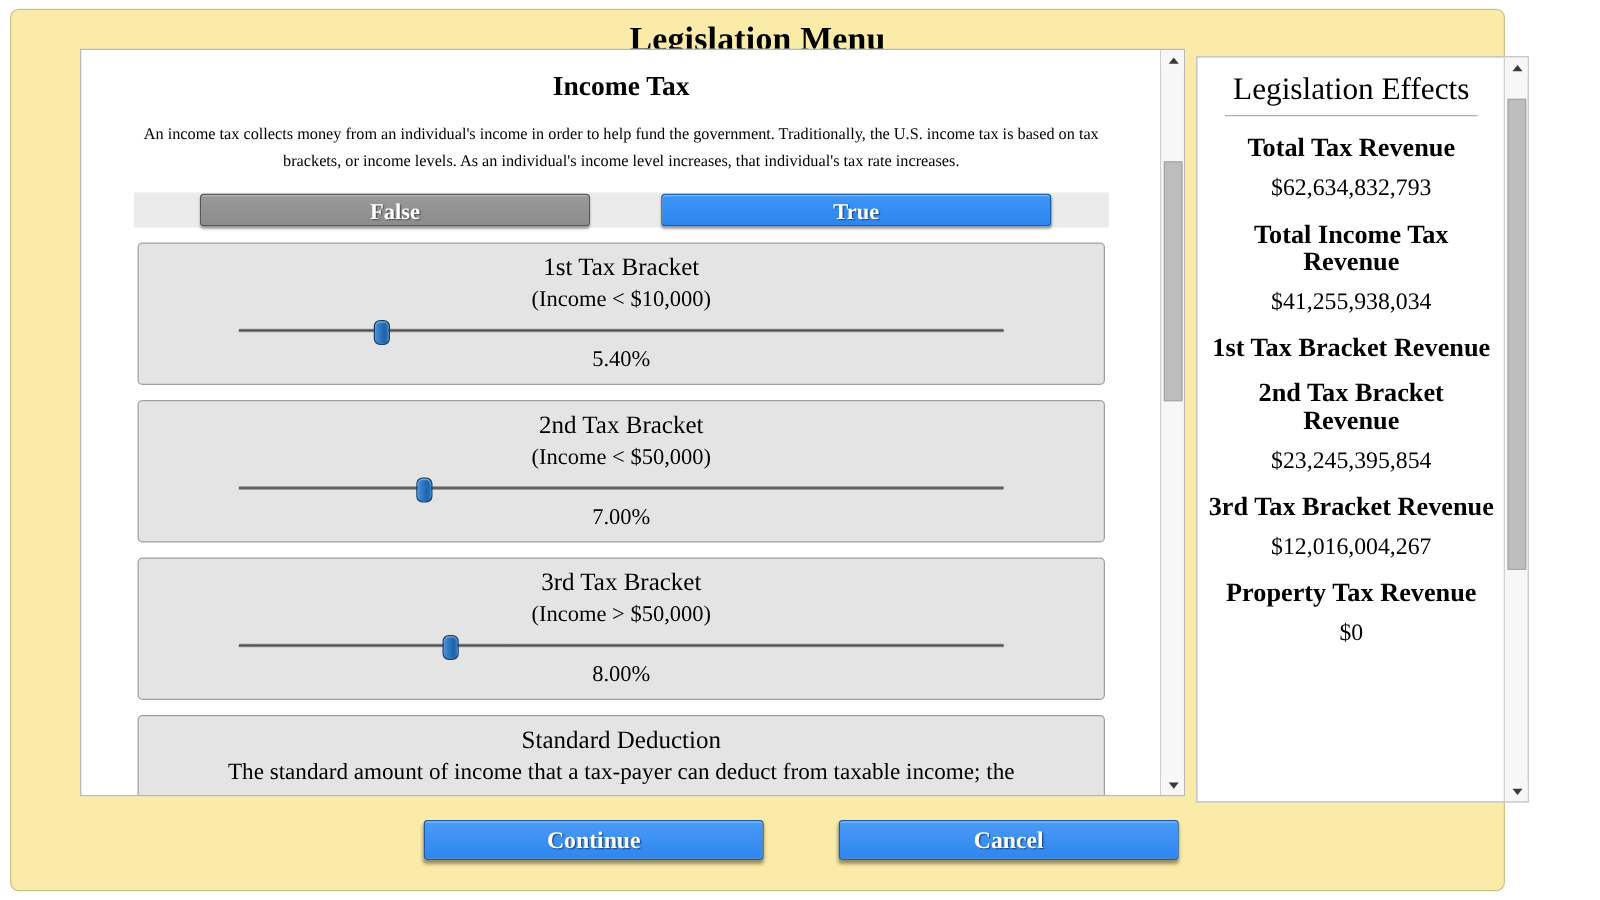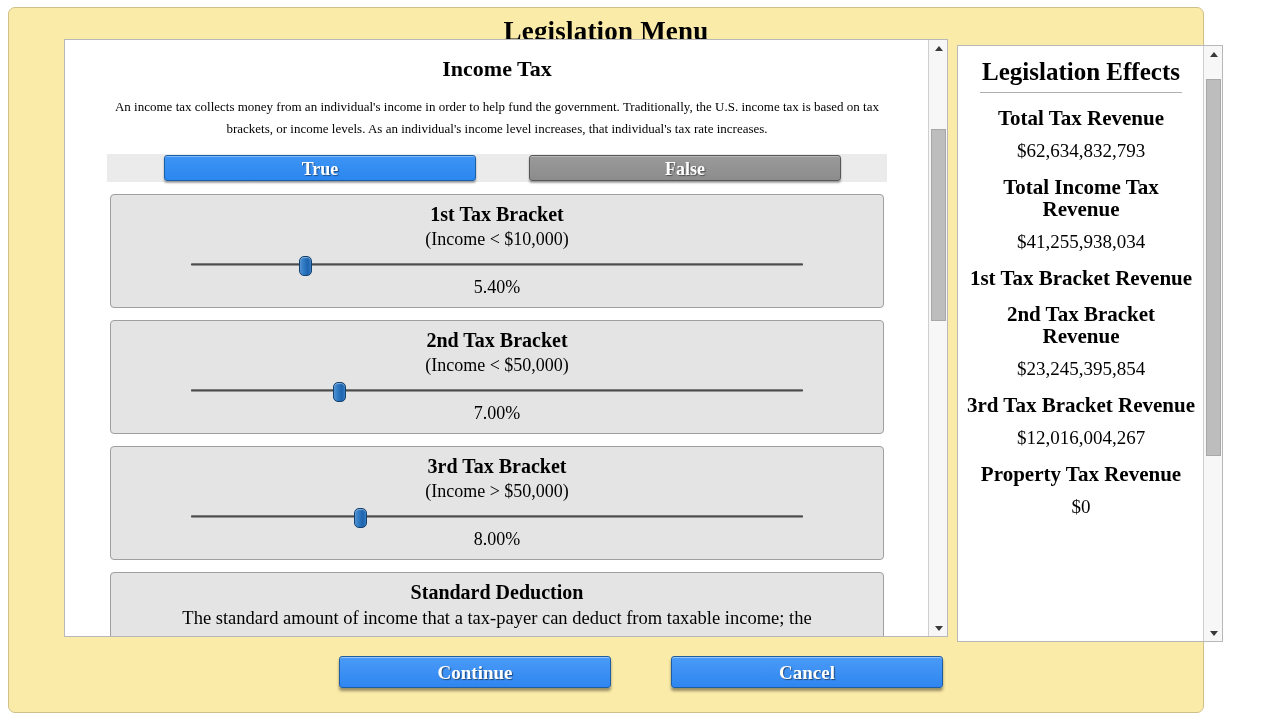--- a/index.html
+++ b/index.html
@@ -127,21 +127,21 @@
     margin: 12px 35px 0 35px;
     background: #e4e4e4;
     border: 1px solid #9f9f9f;
     border-radius: 4px;
     box-sizing: border-box;
     padding: 8px 0 9px 0;
   }
   .card-title {
     text-align: center;
     font-size: 20px;
-    font-weight: bold;
+    font-weight: normal;
     color: #000;
     margin-bottom: 3px;
   }
   .card-sub {
     text-align: center;
     font-size: 18px;
     color: #000;
     margin-bottom: 4px;
   }
   .card-longdesc {
@@ -204,21 +204,21 @@
     top: 0;
     width: 246px;
     height: 100%;
     overflow: hidden;
     box-sizing: border-box;
     padding: 0 8px;
   }
   .effects-title {
     text-align: center;
     font-size: 25px;
-    font-weight: bold;
+    font-weight: normal;
     color: #000;
     margin: 12px 0 0 0;
   }
   .effects-rule {
     height: 1px;
     background: #b0b0b0;
     margin: 6px 14px 0 14px;
   }
   .effect-label {
     text-align: center;
@@ -313,22 +313,22 @@
 
     <div class="title-bar">Legislation Menu</div>
 
     <div class="main-panel">
       <div class="main-scroll-area">
 
         <div class="section-title">Income Tax</div>
         <div class="section-desc">An income tax collects money from an individual's income in order to help fund the government. Traditionally, the U.S. income tax is based on tax brackets, or income levels. As an individual's income level increases, that individual's tax rate increases.</div>
 
         <div class="tf-row">
+          <div class="tf-btn false">False</div>
           <div class="tf-btn true">True</div>
-          <div class="tf-btn false">False</div>
         </div>
 
         <div class="card">
           <div class="card-title">1st Tax Bracket</div>
           <div class="card-sub">(Income &lt; $10,000)</div>
           <div class="slider">
             <div class="slider-track"></div>
             <div class="slider-thumb" style="left: 18.5%;"></div>
           </div>
           <div class="card-value">5.40%</div>

